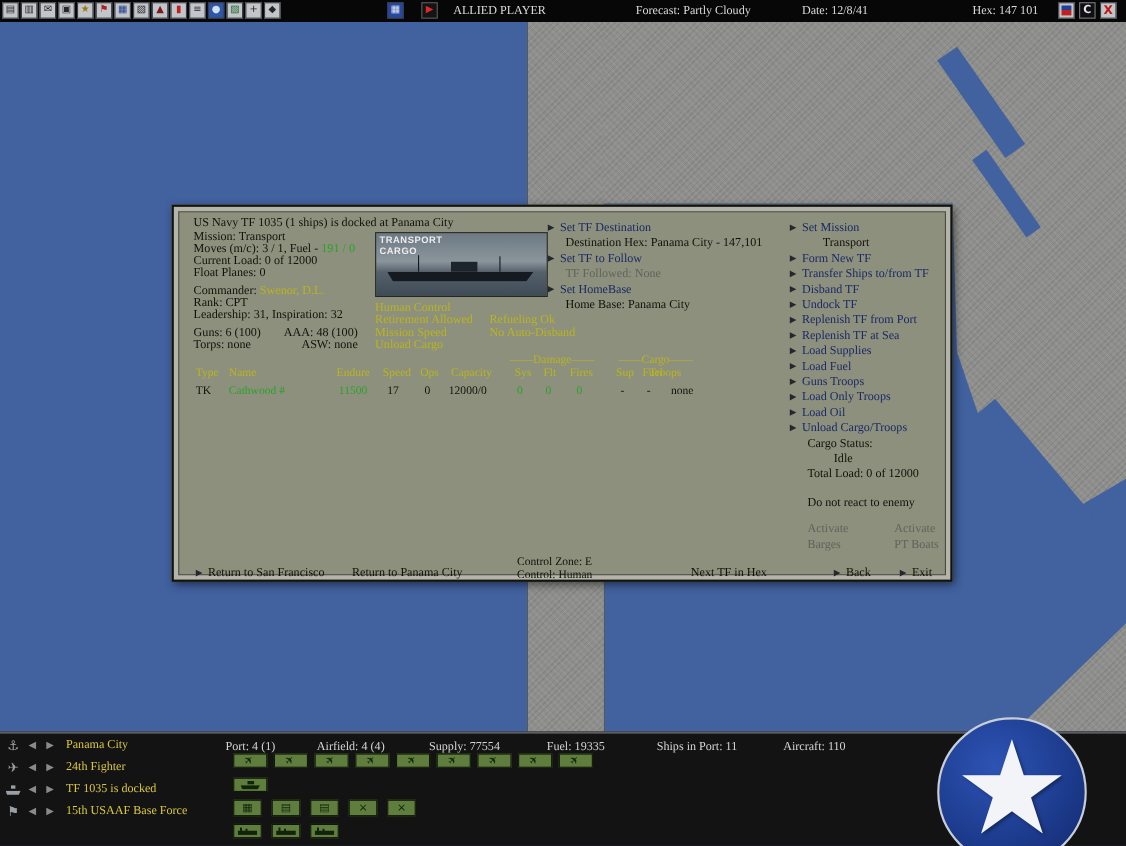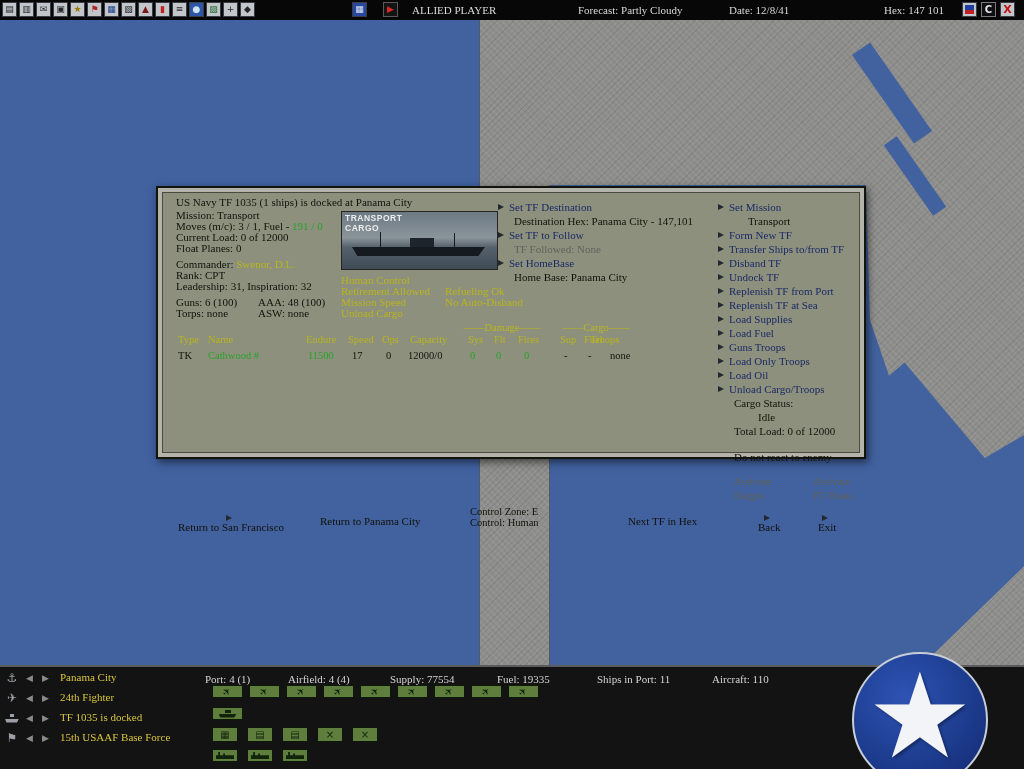--- a/index.html
+++ b/index.html
@@ -50,30 +50,30 @@
   .in-label{position:absolute;color:#fff;font-size:9px;white-space:nowrap;}
   .in-label.region{left:26px;top:22px;color:#dfc427;font-weight:bold;font-size:12px;}
   .in-label.city1{left:47px;top:72px;}
   .in-label.city2{left:1px;top:108px;}
   .mini-flag{position:absolute;width:12px;height:8px;
              background:repeating-linear-gradient(180deg,#c03030 0 1.2px,#eeeeee 1.2px 2.4px);
              box-shadow:0 0 0 1px rgba(0,0,0,.4);}
   .mini-flag::before{content:"";position:absolute;left:0;top:0;width:5px;height:4px;background:#283a7a;}
 
   
-  .dialog{position:absolute;left:156px;top:186px;width:710px;height:273px;box-sizing:border-box;
+  .dialog{position:absolute;left:156px;top:186px;width:710px;height:343px;box-sizing:border-box;
           background:#8d907d;border:2px solid #14140f;
           box-shadow:inset 0 0 0 4px #b4b4aa,inset 0 0 0 5px #4a4a40,2px 3px 8px rgba(0,0,0,.55);z-index:20;}
   .t{position:absolute;font-size:11px;color:#12120a;white-space:nowrap;}
   .sm{font-size:10.5px;}
   .yel{color:#b9b51e;}
   .grn{color:#29a329;}
   .gry{color:#60645a;}
   .mi{position:absolute;display:flex;align-items:center;font-size:11px;color:#1b2a66;white-space:nowrap;}
-  .mi.blk{color:#12120a;flex-direction:column;}
+  .mi.blk{color:#12120a;}
   .arr{width:0;height:0;border-top:3.5px solid transparent;border-bottom:3.5px solid transparent;
        border-left:6px solid #23282e;margin-right:5px;flex:0 0 auto;}
 
   .ship-photo{position:absolute;left:183px;top:23px;width:155px;height:57px;border:1px solid #26261e;
               background:linear-gradient(180deg,#6d7a84 0%,#8a949b 45%,#55616b 62%,#3e4a55 100%);overflow:hidden;}
   .sp-label{position:absolute;left:3px;top:2px;color:#ececec;font-family:"Liberation Sans",sans-serif;
             font-size:8.5px;font-weight:bold;letter-spacing:.5px;line-height:1.15;}
   .sp-hull{position:absolute;left:10px;right:12px;bottom:13px;height:9px;background:#141a20;
            clip-path:polygon(0 0,100% 0,95% 100%,4% 100%);}
   .sp-super{position:absolute;left:68px;bottom:22px;width:24px;height:9px;background:#1d242b;}
@@ -165,21 +165,21 @@
     <div class="t" style="left:18px;top:21px">Mission:  Transport</div>
     <div class="t" style="left:18px;top:32px"><span>Moves (m/c): 3 / 1, Fuel - </span><span class="grn">191 / 0</span></div>
     <div class="t" style="left:18px;top:43px">Current Load: 0 of 12000</div>
     <div class="t" style="left:18px;top:54px">Float Planes: 0</div>
     <div class="t" style="left:18px;top:70px"><span>Commander:  </span><span class="yel">Swenor, D.L.</span></div>
     <div class="t" style="left:18px;top:81px">Rank: CPT</div>
     <div class="t" style="left:18px;top:92px">Leadership: 31, Inspiration: 32</div>
     <div class="t" style="left:18px;top:108px">Guns: 6 (100)</div>
     <div class="t" style="left:100px;top:108px">AAA: 48 (100)</div>
     <div class="t" style="left:18px;top:119px">Torps: none</div>
-    <div class="t" style="left:100px;top:119px">ASW: none</div>
+    <div class="t" style="left:116px;top:119px">ASW: none</div>
 
     <div class="ship-photo">
       <div class="sp-label">
         <div>TRANSPORT</div>
         <div>CARGO</div>
       </div>
       <i class="sp-mast1"></i>
       <i class="sp-mast2"></i>
       <i class="sp-super"></i>
       <i class="sp-hull"></i>

